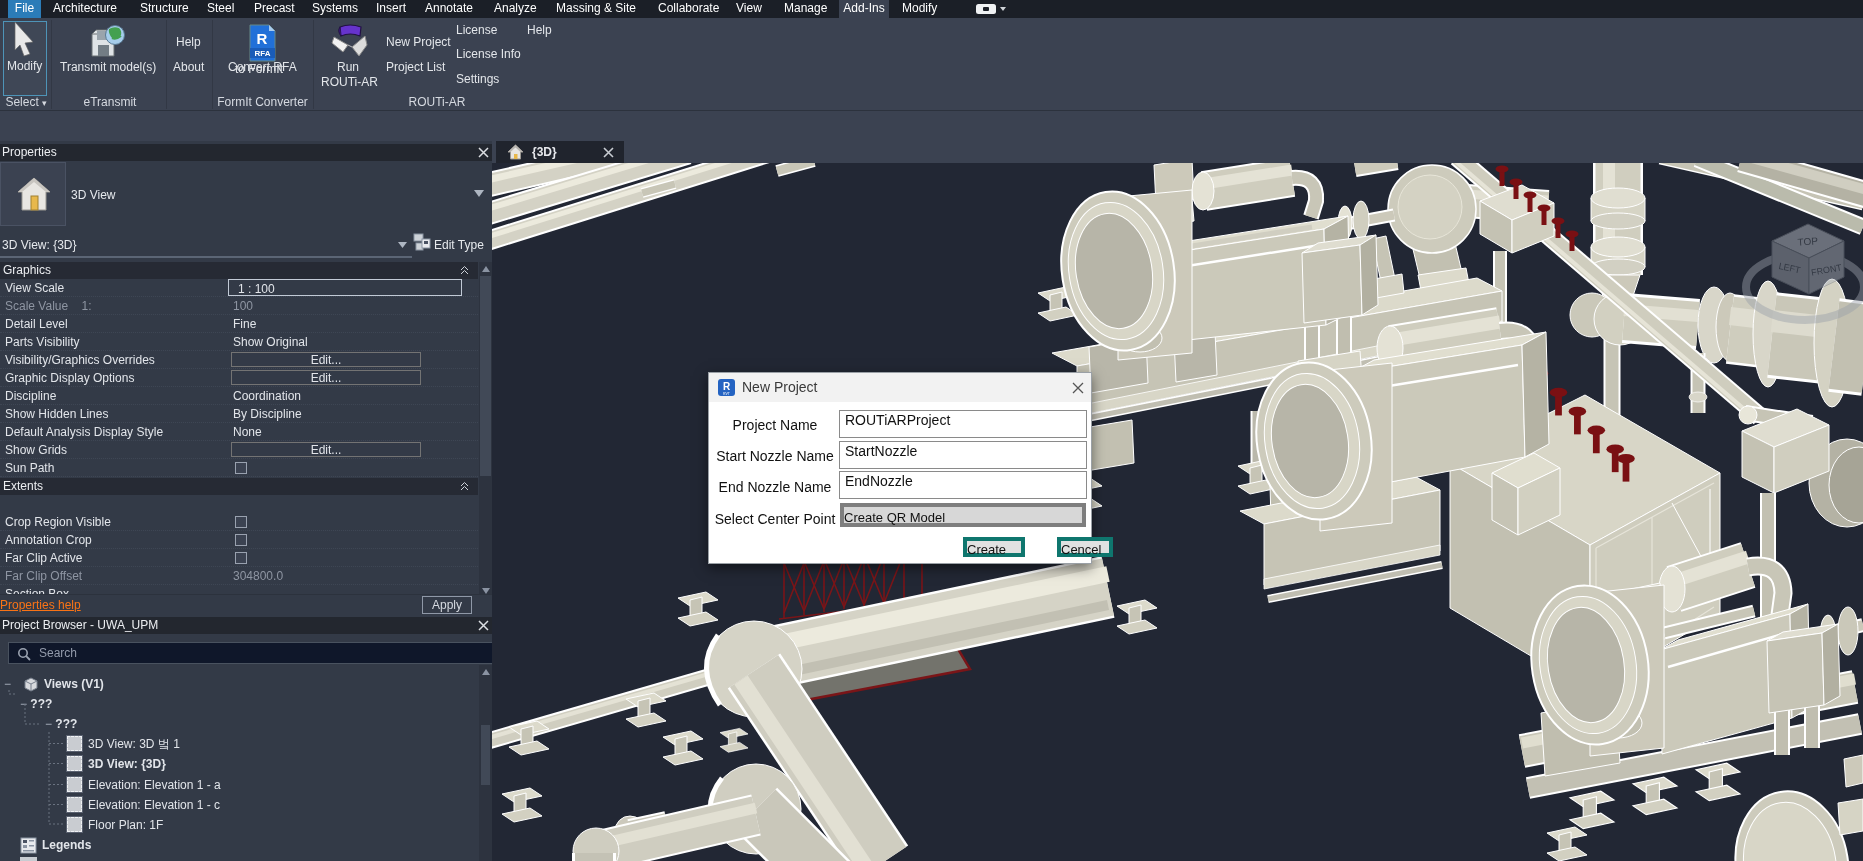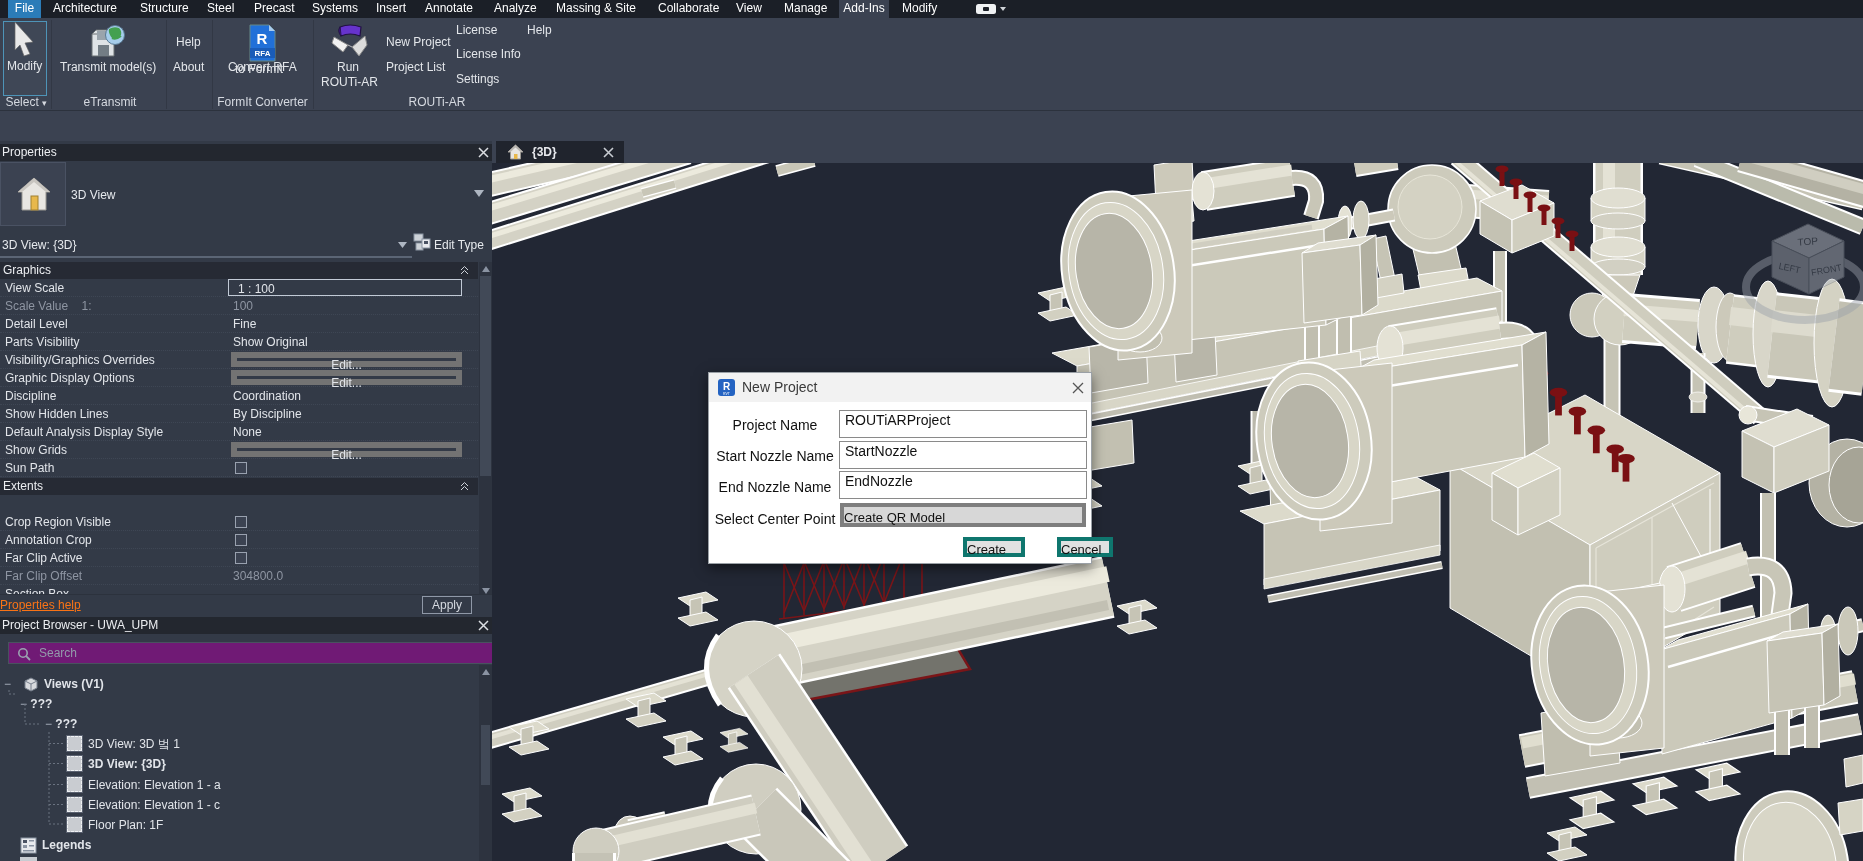--- a/index.html
+++ b/index.html
@@ -13,21 +13,21 @@
 #ribbon .div { position:absolute; top:2px; height:89px; width:1px; background:#323845; }
 #ribbon .lbl { position:absolute; font-size:12px; color:#e3e6ea; line-height:14px; }
 #substrip { position:absolute; left:0; top:112px; width:1863px; height:29px; background:#3b4251; }
 #leftpanel { position:absolute; left:0; top:141px; width:492px; height:720px; background:#333a47; font-size:12px; }
 .titlebar { position:absolute; left:0; width:492px; height:17px; background:#23272f; color:#eceef1; line-height:17px; padding-left:2px; }
 .sechdr { position:absolute; left:0; width:478px; height:17px; background:#262a34; color:#eceef1; line-height:17px; padding-left:3px; }
 .row { position:absolute; left:0; width:478px; height:18px; color:#e2e5ea; line-height:18px; border-bottom:1px dotted #3e4654; }
 .row .lab { position:absolute; left:5px; top:0; }
 .row .val { position:absolute; left:233px; top:0; }
 .dis { color:#8e95a2; }
-.editbtn { position:absolute; left:231px; top:1px; width:231px; height:15px; border:6px solid #737373; color:#e2e5ea; text-align:center; line-height:14px; }
+.editbtn { position:absolute; left:231px; top:1px; width:190px; height:15px; border:1px solid #737373; color:#e2e5ea; text-align:center; line-height:14px; }
 .chk { position:absolute; left:235px; top:3px; width:12px; height:12px; border:1px solid #99a1af; background:#3b4251; }
 .treeitem { position:absolute; color:#e2e5ea; height:20px; line-height:20px; }
 .vicon { position:absolute; width:15px; height:15px; background:#c9ccd1; border:1px dashed #f0f2f4; outline:1px solid #5a6170; }
 #viewport { position:absolute; left:492px; top:141px; width:1371px; height:720px; background:#3b4251; }
 #vtab { position:absolute; left:4px; top:0; width:128px; height:22px; background:#20242d; color:#e8eaee; font-size:12px; }
 #scene { position:absolute; left:0; top:22px; width:1371px; height:698px; background:#222734; }
 #dialog { position:absolute; left:708px; top:372px; width:384px; height:192px; background:#ffffff; border:1px solid #9aa0a6; box-shadow:0 4px 12px rgba(0,0,0,.5); }
 #dlgtitle { position:absolute; left:0; top:0; width:100%; height:29px; background:#f2f2f2; }
 .dlglab { position:absolute; left:2px; font-size:14px; color:#111; width:128px; text-align:center; }
 .dlgfield { position:absolute; left:130px; width:248px; height:28px; border:1px solid #8a8a8a; background:#fff; font-size:14px; color:#111; padding:1px 0 0 5px; }
@@ -233,21 +233,21 @@
   <div class="abs" style="left:0; top:453px; width:492px; height:23px; background:#333a47; border-top:1px solid #2c323d;">
     <div class="abs" style="left:0px; top:3px; color:#f97316; text-decoration:underline;">Properties help</div>
     <div class="abs" style="left:422px; top:1px; width:50px; height:18px; border:1px solid #8f98a7; color:#d5d9e0; text-align:center; line-height:17px;">Apply</div>
   </div>
 
   <div class="titlebar" style="top:476px;">Project Browser - UWA_UPM
     <svg class="abs" style="left:478px; top:3px;" width="11" height="11" viewBox="0 0 11 11">
         <path d="M1 1 L10 10 M10 1 L1 10" stroke="#dcdfe3" stroke-width="1.5"></path>
       </svg>
   </div>
-  <div class="abs" style="left:8px; top:501px; width:568px; height:22px; background:#701a75; border:1px solid #49525f;">
+  <div class="abs" style="left:8px; top:501px; width:568px; height:22px; background:#0f172a; border:1px solid #49525f;">
     <svg class="abs" style="left:8px; top:4px;" width="14" height="14" viewBox="0 0 14 14">
         <circle cx="6" cy="6" r="4.2" fill="none" stroke="#9aa2b0" stroke-width="1.6"></circle>
         <path d="M9.2 9.2 L13 13" stroke="#9aa2b0" stroke-width="1.8"></path>
       </svg>
     <div class="abs" style="left:30px; top:3px; color:#939bab;">Search</div>
   </div>
 
   <div class="treeitem" style="left:4px; top:533px;"><span style="color:#aab2bf;">−</span></div>
   <svg class="abs" style="left:22px; top:535px;" width="17" height="17" viewBox="0 0 17 17">
     <path d="M3 5 L9 2 L15 5 L15 12 L9 15 L3 12 Z" fill="#d8dade" stroke="#777f8c"></path>

